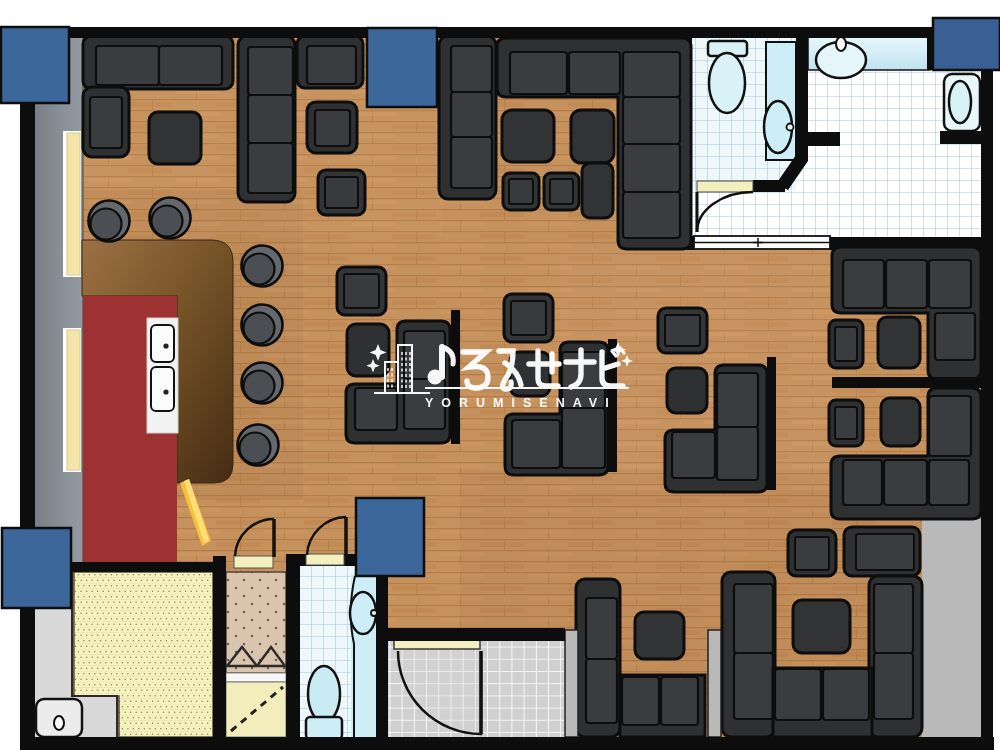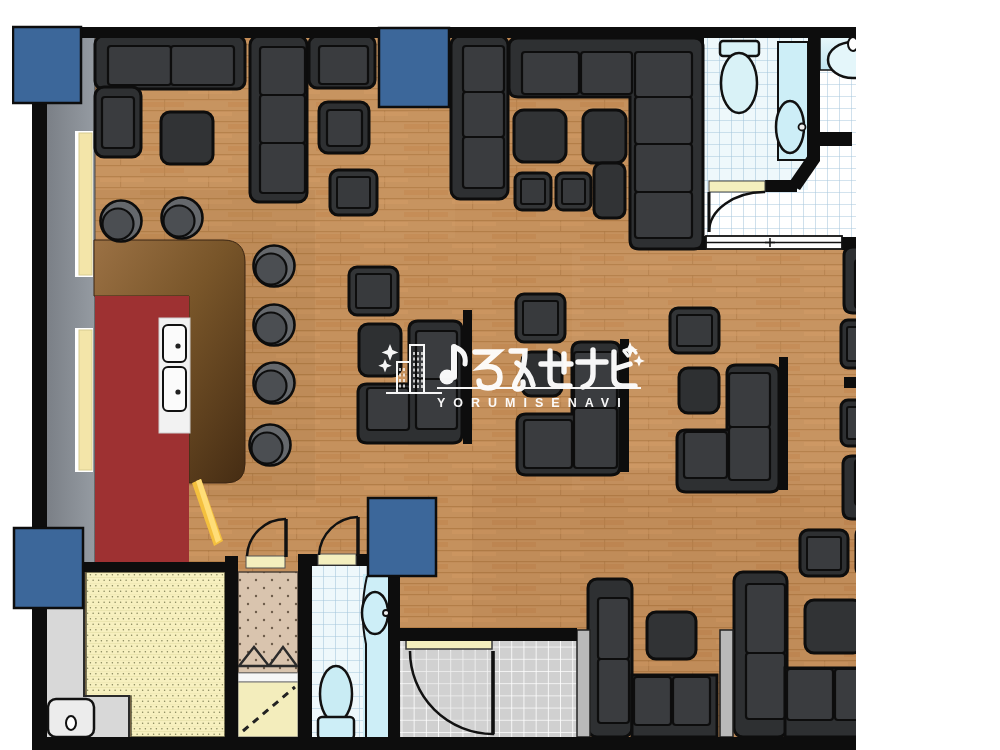--- a/index.html
+++ b/index.html
@@ -1,16 +1,16 @@
 <!DOCTYPE html>
 <html><head>
 <meta charset="utf-8">
 <style>
   html,body{margin:0;padding:0;background:#fff;font-family:"Liberation Sans", sans-serif;}
-  #stage{width:844px;height:750px;position:relative;overflow:hidden;background:#fff;margin-left:12px;}
+  #stage{width:1000px;height:750px;position:relative;overflow:hidden;background:#fff;}
 </style>
 </head>
 <body>
 <div id="stage">
 <svg width="1000" height="750" viewBox="0 0 1000 750">
 <defs>
   <pattern id="wood" width="88" height="22" patternUnits="userSpaceOnUse">
     <rect width="88" height="22" fill="#c6925e"></rect>
     <rect y="0" width="88" height="1.2" fill="#a9753f" opacity=".75"></rect>
     <rect y="11" width="88" height="1.2" fill="#a9753f" opacity=".75"></rect>

